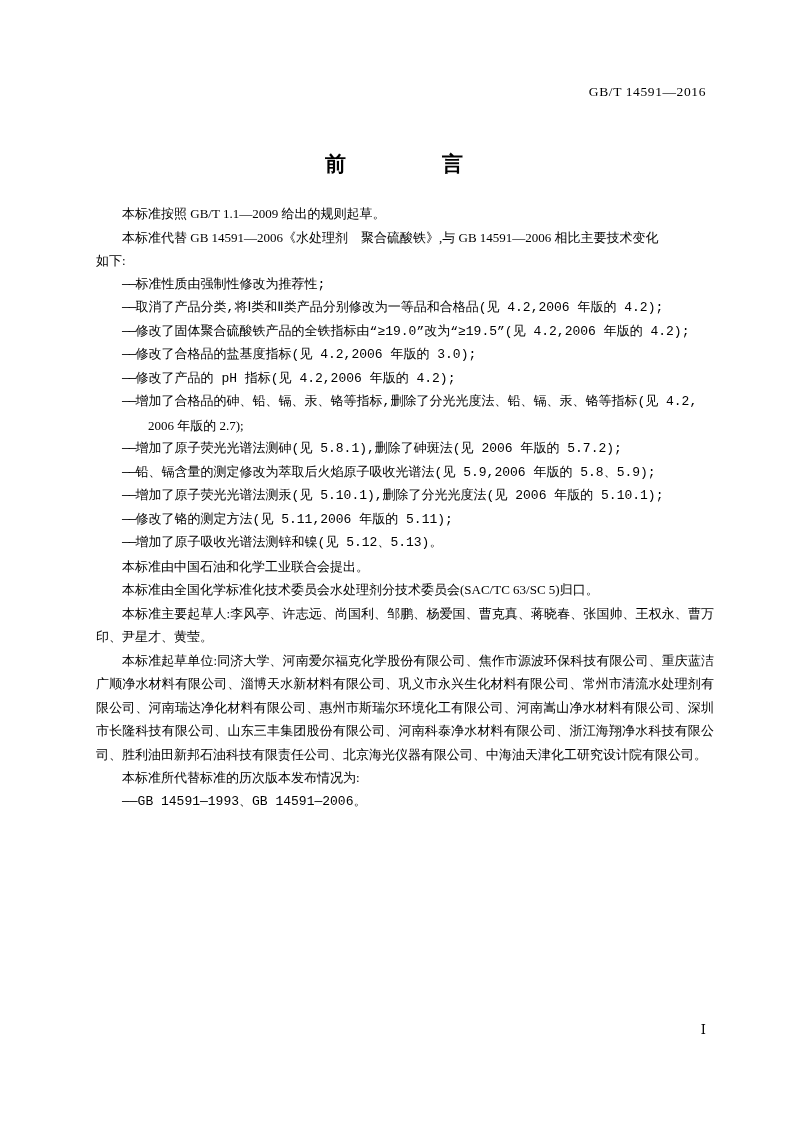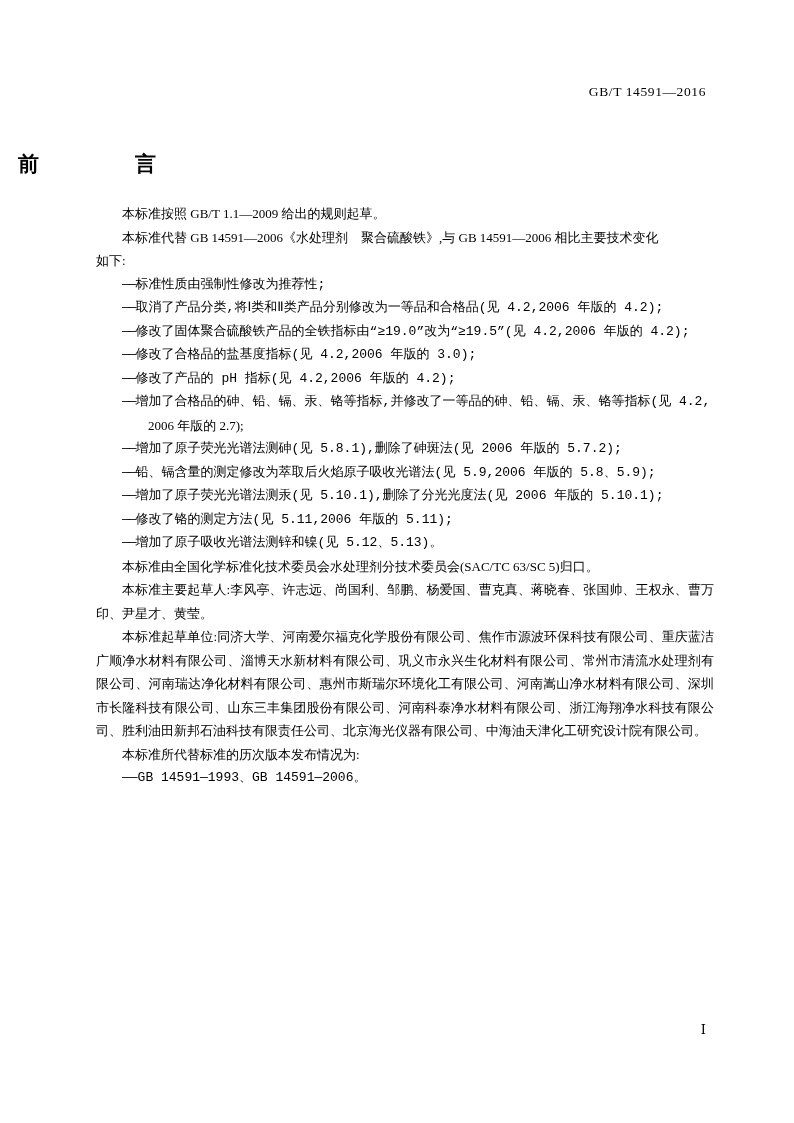--- a/index.html
+++ b/index.html
@@ -28,20 +28,21 @@
     top: 84px;
     font-size: 13.5px;
     letter-spacing: 0.6px;
     white-space: nowrap;
   }
   .doc-title {
     position: absolute;
     left: 0;
     right: 6px;
     top: 150px;
+    text-align: center;
     font-size: 21px;
     font-weight: bold;
     letter-spacing: 18px;
     text-indent: 18px;
   }
   .body-block {
     position: absolute;
     left: 88px;
     top: 202px;
     width: 618px;
@@ -100,28 +101,29 @@
 
     <p class="p">本标准按照 GB/T 1.1—2009 给出的规则起草。</p>
     <p class="p">本标准代替 GB 14591—2006《水处理剂　聚合硫酸铁》,与 GB 14591—2006 相比主要技术变化</p>
     <p class="p-noindent">如下:</p>
 
     <p class="item"><span class="dash">——</span><span>标准性质由强制性修改为推荐性;</span></p>
     <p class="item"><span class="dash">——</span><span>取消了产品分类,将Ⅰ类和Ⅱ类产品分别修改为一等品和合格品(见 4.2,2006 年版的 4.2);</span></p>
     <p class="item"><span class="dash">——</span><span>修改了固体聚合硫酸铁产品的全铁指标由“≥19.0”改为“≥19.5”(见 4.2,2006 年版的 4.2);</span></p>
     <p class="item"><span class="dash">——</span><span>修改了合格品的盐基度指标(见 4.2,2006 年版的 3.0);</span></p>
     <p class="item"><span class="dash">——</span><span>修改了产品的 pH 指标(见 4.2,2006 年版的 4.2);</span></p>
-    <p class="item"><span class="dash">——</span><span>增加了合格品的砷、铅、镉、汞、铬等指标,并修改了一等品的砷、铅、镉、汞、铬等指标(见 4.2,</span></p>
+    <p class="item"><span class="dash">——</span><span>增加了合格品的砷、铅、镉、汞、铬等指标,删除了分光光度法、铅、镉、汞、铬等指标(见 4.2,</span></p>
     <p class="item-cont">2006 年版的 2.7);</p>
     <p class="item"><span class="dash">——</span><span>增加了原子荧光光谱法测砷(见 5.8.1),删除了砷斑法(见 2006 年版的 5.7.2);</span></p>
     <p class="item"><span class="dash">——</span><span>铅、镉含量的测定修改为萃取后火焰原子吸收光谱法(见 5.9,2006 年版的 5.8、5.9);</span></p>
     <p class="item"><span class="dash">——</span><span>增加了原子荧光光谱法测汞(见 5.10.1),删除了分光光度法(见 2006 年版的 5.10.1);</span></p>
     <p class="item"><span class="dash">——</span><span>修改了铬的测定方法(见 5.11,2006 年版的 5.11);</span></p>
     <p class="item"><span class="dash">——</span><span>增加了原子吸收光谱法测锌和镍(见 5.12、5.13)。</span></p>
 
+    <p class="p">本标准由中国石油和化学工业联合会提出。</p>
     <p class="p">本标准由全国化学标准化技术委员会水处理剂分技术委员会(SAC/TC 63/SC 5)归口。</p>
 
     <p class="para-just"><span>本标准主要起草人:</span><span>李风亭、许志远、尚国利、邹鹏、杨爱国、曹克真、蒋晓春、张国帅、王权永、曹万印、尹星才、黄莹。</span></p>
 
     <p class="para-just"><span>本标准起草单位:</span><span>同济大学、河南爱尔福克化学股份有限公司、焦作市源波环保科技有限公司、重庆蓝洁广顺净水材料有限公司、淄博天水新材料有限公司、巩义市永兴生化材料有限公司、常州市清流水处理剂有限公司、河南瑞达净化材料有限公司、惠州市斯瑞尔环境化工有限公司、河南嵩山净水材料有限公司、深圳市长隆科技有限公司、山东三丰集团股份有限公司、河南科泰净水材料有限公司、浙江海翔净水科技有限公司、胜利油田新邦石油科技有限责任公司、北京海光仪器有限公司、中海油天津化工研究设计院有限公司。</span></p>
 
     <p class="p">本标准所代替标准的历次版本发布情况为:</p>
     <p class="item">——GB 14591—1993、GB 14591—2006。</p>
 
   </div>

